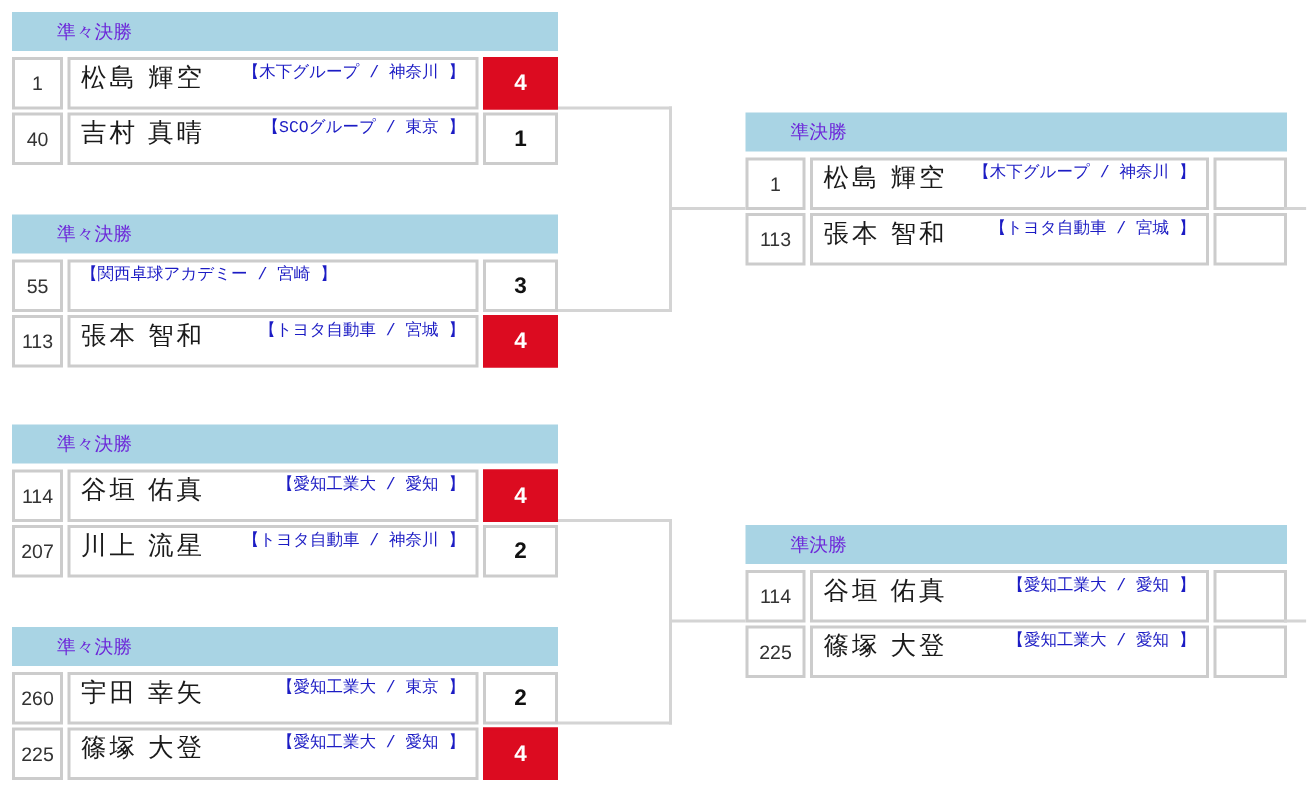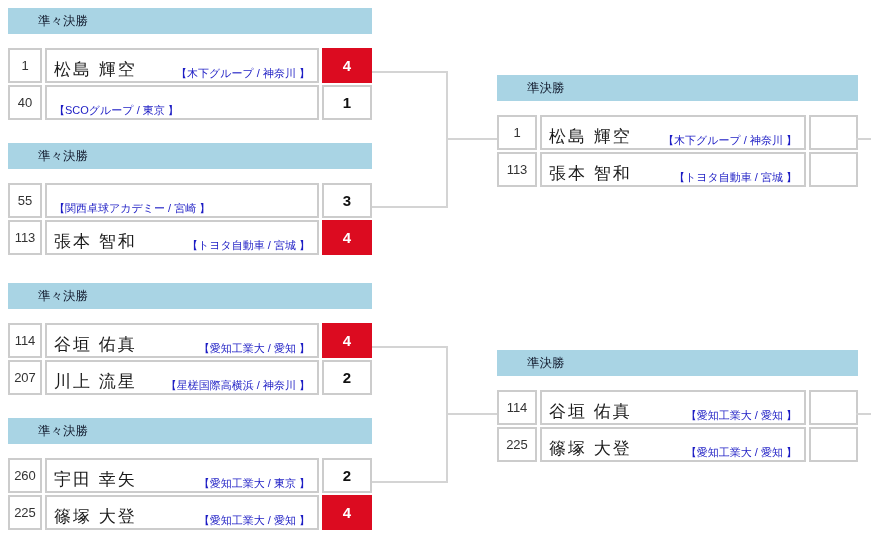--- a/index.html
+++ b/index.html
@@ -2,31 +2,31 @@
 <html><head>
 <meta charset="utf-8">
 <style>
   html,body{margin:0;padding:0;background:#fff;}
   body{font-family:"Liberation Sans","DejaVu Sans",sans-serif;}
   .stage{position:relative;width:871px;height:533px;background:#fff;overflow:hidden;}
 
   .match{position:absolute;width:364px;}
   .match.sf{width:361px;}
 
-  .hdr{height:26px;line-height:26px;background:#a9d4e4;color:#0f172a;
-       font-size:12.5px;padding-left:30px;box-sizing:border-box;margin-bottom:14px;}
+  .hdr{height:26px;line-height:26px;background:#a9d4e4;color:#6d28d9;
+       font-size:12.5px;padding-left:30px;box-sizing:border-box;margin-bottom:4px;}
 
   .row{display:flex;gap:3px;margin-bottom:2px;}
   .cell{box-sizing:border-box;border:2px solid #ccc;background:#fff;height:35px;}
   .seed{width:34px;text-align:center;line-height:31px;font-size:13px;color:#333;flex:none;}
   .sf .seed{width:40px;}
-  .pcell{flex:1;display:flex;justify-content:space-between;align-items:flex-end;
+  .pcell{flex:1;display:flex;justify-content:space-between;align-items:flex-start;
          padding:0 7px;overflow:hidden;white-space:nowrap;}
   .pname{font-size:17px;color:#1a1a1a;letter-spacing:2px;}
-  .aff{font-size:11px;color:#1c1cc4;letter-spacing:0;}
+  .aff{font-size:11px;color:#1c1cc4;letter-spacing:0;font-family:Liberation Mono, monospace;}
   .score{width:50px;text-align:center;line-height:31px;font-size:15px;
          font-weight:bold;color:#111;flex:none;}
   .sf .score{width:49px;}
   .score.win{background:#dc0b20;border-color:#dc0b20;color:#fff;}
 
   .line{position:absolute;background:#d4d4d4;}
 </style>
 </head>
 <body>
 
@@ -38,20 +38,21 @@
       <div class="cell seed">1</div>
       <div class="cell pcell">
         <span class="pname">松島 輝空</span>
         <span class="aff">【木下グループ / 神奈川 】</span>
       </div>
       <div class="cell score win">4</div>
     </div>
     <div class="row">
       <div class="cell seed">40</div>
       <div class="cell pcell">
+        <span class="pname">吉村 真晴</span>
         <span class="aff">【SCOグループ / 東京 】</span>
       </div>
       <div class="cell score">1</div>
     </div>
   </section>
 
   <section class="match qf" style="left:8px;top:143px;">
     <div class="hdr">準々決勝</div>
     <div class="row">
       <div class="cell seed">55</div>
@@ -77,21 +78,21 @@
       <div class="cell pcell">
         <span class="pname">谷垣 佑真</span>
         <span class="aff">【愛知工業大 / 愛知 】</span>
       </div>
       <div class="cell score win">4</div>
     </div>
     <div class="row">
       <div class="cell seed">207</div>
       <div class="cell pcell">
         <span class="pname">川上 流星</span>
-        <span class="aff">【星槎国際高横浜 / 神奈川 】</span>
+        <span class="aff">【トヨタ自動車 / 神奈川 】</span>
       </div>
       <div class="cell score">2</div>
     </div>
   </section>
 
   <section class="match qf" style="left:8px;top:418px;">
     <div class="hdr">準々決勝</div>
     <div class="row">
       <div class="cell seed">260</div>
       <div class="cell pcell">

